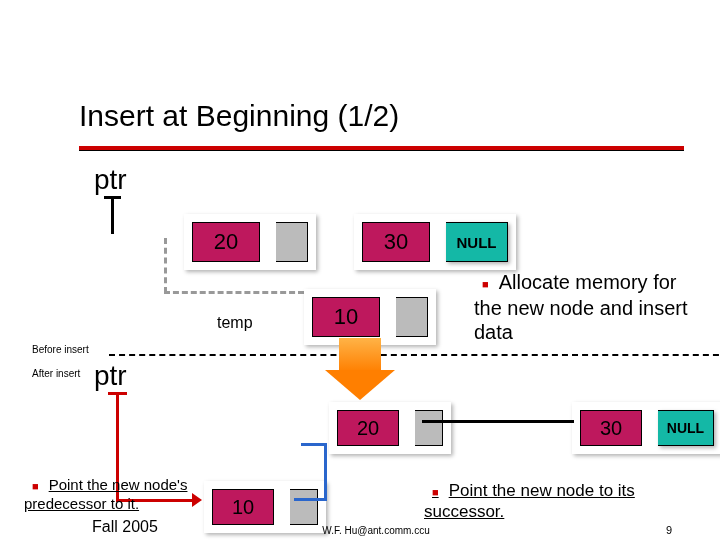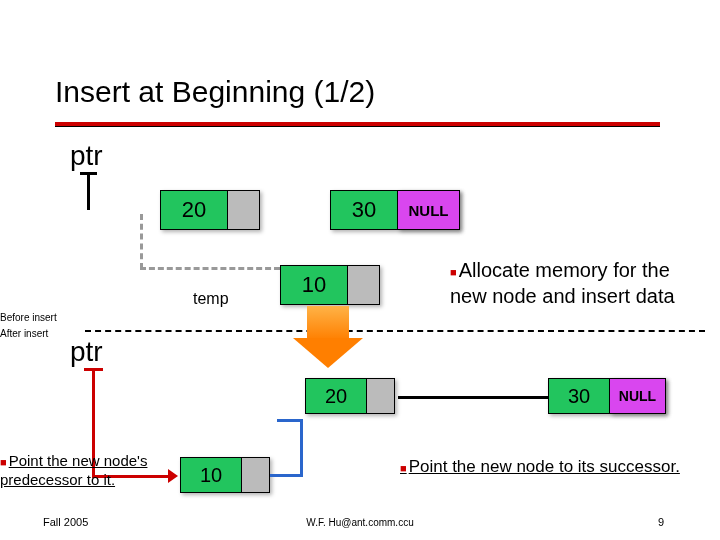--- a/index.html
+++ b/index.html
@@ -1,30 +1,30 @@
 <!DOCTYPE html>
 <html><head>
 <meta charset="utf-8">
 <style>
-  * { margin: 0; padding: 0; box-sizing: border-box; }
+  * { margin: 8px; padding: 0; box-sizing: border-box; }
   body { width: 720px; height: 540px; background: #fff; font-family: Verdana, Geneva, sans-serif; position: relative; overflow: hidden; }
 
   .title { position: absolute; left: 55px; top: 75px; font-size: 30px; font-weight: normal; }
   .red-underline { position: absolute; left: 55px; top: 122px; width: 605px; height: 5px; background: #c00; border-bottom: 1px solid #000; }
 
   .ptr-label-1 { position: absolute; left: 70px; top: 140px; font-size: 28px; }
   .ptr-stem-1 { position: absolute; left: 87px; top: 175px; width: 3px; height: 35px; background: #000; }
   .ptr-cap-1 { position: absolute; left: 80px; top: 172px; width: 17px; height: 3px; background: #000; }
 
   .node { position: absolute; display: flex; box-shadow: 2px 2px 4px rgba(0,0,0,0.3); }
-  .node-data { width: 68px; height: 40px; border: 1.5px solid #000; background: #22c55e; display: flex; align-items: center; justify-content: center; font-size: 22px; }
+  .node-data { width: 68px; height: 40px; border: 1.5px solid #000; background: #be185d; display: flex; align-items: center; justify-content: center; font-size: 22px; }
   .node-data-sm { width: 62px; height: 36px; font-size: 20px; }
   .node-ptr { width: 32px; height: 40px; border: 1.5px solid #000; border-left: none; background: #bbb; }
   .node-ptr-sm { width: 28px; height: 36px; }
-  .null-box { width: 62px; height: 40px; border: 1.5px solid #000; border-left: none; background: #d946ef; display: flex; align-items: center; justify-content: center; font-size: 15px; font-weight: bold; box-shadow: 2px 2px 4px rgba(0,0,0,0.3); }
+  .null-box { width: 62px; height: 40px; border: 1.5px solid #000; border-left: none; background: #14b8a6; display: flex; align-items: center; justify-content: center; font-size: 15px; font-weight: bold; box-shadow: 2px 2px 4px rgba(0,0,0,0.3); }
   .null-box-sm { width: 56px; height: 36px; font-size: 14px; }
 
   
   .node-20-before { left: 160px; top: 190px; }
   .node-30-before { left: 330px; top: 190px; }
 
   
   .temp-label { position: absolute; left: 193px; top: 290px; font-size: 16px; }
   .node-10-temp { left: 280px; top: 265px; }
 
@@ -54,26 +54,26 @@
   
   .blue-conn { position: absolute; }
   .blue-h1 { left: 270px; top: 474px; width: 32px; height: 3px; background: #2a66cc; }
   .blue-v { left: 300px; top: 419px; width: 3px; height: 58px; background: #2a66cc; }
   .blue-h2 { left: 277px; top: 419px; width: 26px; height: 3px; background: #2a66cc; }
 
   
   .blk-h1 { position: absolute; left: 398px; top: 396px; width: 152px; height: 2.5px; background: #000; }
 
   .bullet { color: #c00; font-size: 11px; vertical-align: middle; margin-right: 2px; }
-  .txt-allocate { position: absolute; left: 450px; top: 258px; width: 230px; font-size: 20px; line-height: 24px; color: #000; }
+  .txt-allocate { position: absolute; left: 450px; top: 246px; width: 230px; font-size: 20px; line-height: 24px; color: #000; }
   .txt-pointnew { position: absolute; left: 0; top: 452px; width: 180px; font-size: 15px; line-height: 18px; color: #000; }
   .underline { text-decoration: underline; }
   .txt-successor { position: absolute; left: 400px; top: 457px; width: 280px; font-size: 17px; line-height: 20px; text-decoration: underline; }
 
-  .footer-left { position: absolute; left: 43px; bottom: 12px; font-size: 11px; }
+  .footer-left { position: absolute; left: 68px; bottom: 12px; font-size: 16px; }
   .footer-center { position: absolute; left: 0; right: 0; bottom: 12px; text-align: center; font-size: 10px; }
   .footer-right { position: absolute; right: 56px; bottom: 12px; font-size: 11px; }
 </style>
 </head>
 <body>
 
 <div class="title">Insert at Beginning (1/2)</div>
 <div class="red-underline"></div>
 
 <div class="ptr-label-1">ptr</div>

